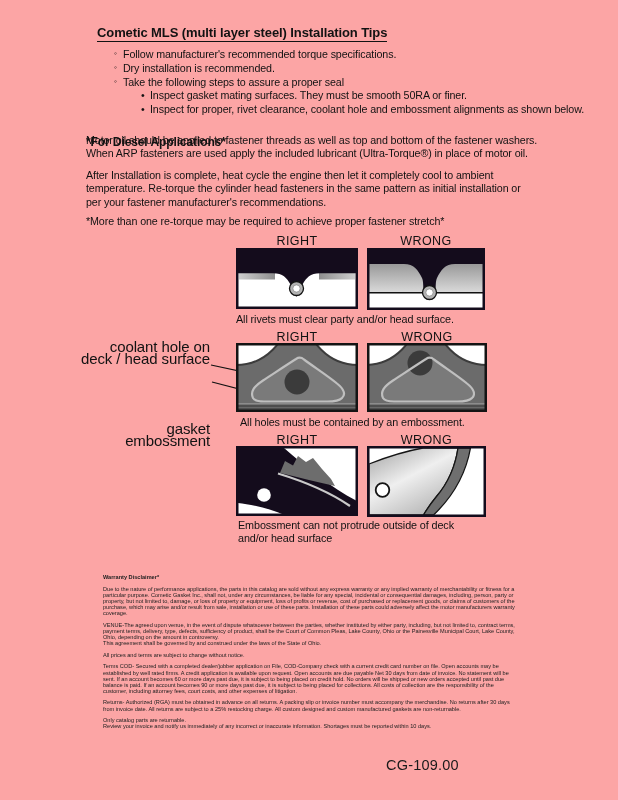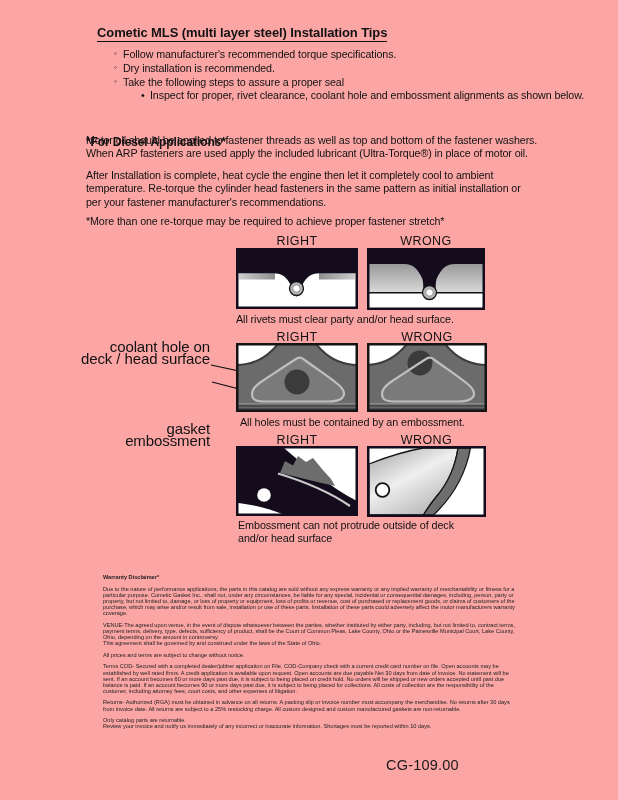--- a/index.html
+++ b/index.html
@@ -41,20 +41,21 @@
 <body>
 
 <div class="page">
 
   <div class="title">Cometic MLS (multi layer steel) Installation Tips</div>
 
   <div class="bullets">
     <div class="bullet-row"><span class="marker m-open">◦</span><span>Follow manufacturer's recommended torque specifications.</span></div>
     <div class="bullet-row"><span class="marker m-open">◦</span><span>Dry installation is recommended.</span></div>
     <div class="bullet-row"><span class="marker m-open">◦</span><span>Take the following steps to assure a proper seal</span></div>
+    <div class="bullet-row sub"><span class="marker">•</span><span>Inspect gasket mating surfaces.  They must be smooth 50RA or finer.</span></div>
     <div class="bullet-row sub"><span class="marker">•</span><span>Inspect for proper, rivet clearance, coolant hole and embossment alignments as shown below.</span></div>
   </div>
 
   <div class="diesel-heading">*For Diesel Applications*</div>
   <div class="para p1">Motor oil should be applied to fastener threads as well as top and bottom of the fastener washers. When ARP fasteners are used apply the included lubricant (Ultra-Torque®) in place of motor oil.</div>
   <div class="para p2">After Installation is complete, heat cycle the engine then let it completely cool to ambient temperature. Re-torque the cylinder head fasteners in the same pattern as initial installation or per your fastener manufacturer's recommendations.</div>
   <div class="para p3">*More than one re-torque may be required to achieve proper fastener stretch*</div>
 
   <div class="dg-label" style="left:236px; top:234px; width:122px;">RIGHT</div>
   <div class="dg-label" style="left:367px; top:234px; width:118px;">WRONG</div>

